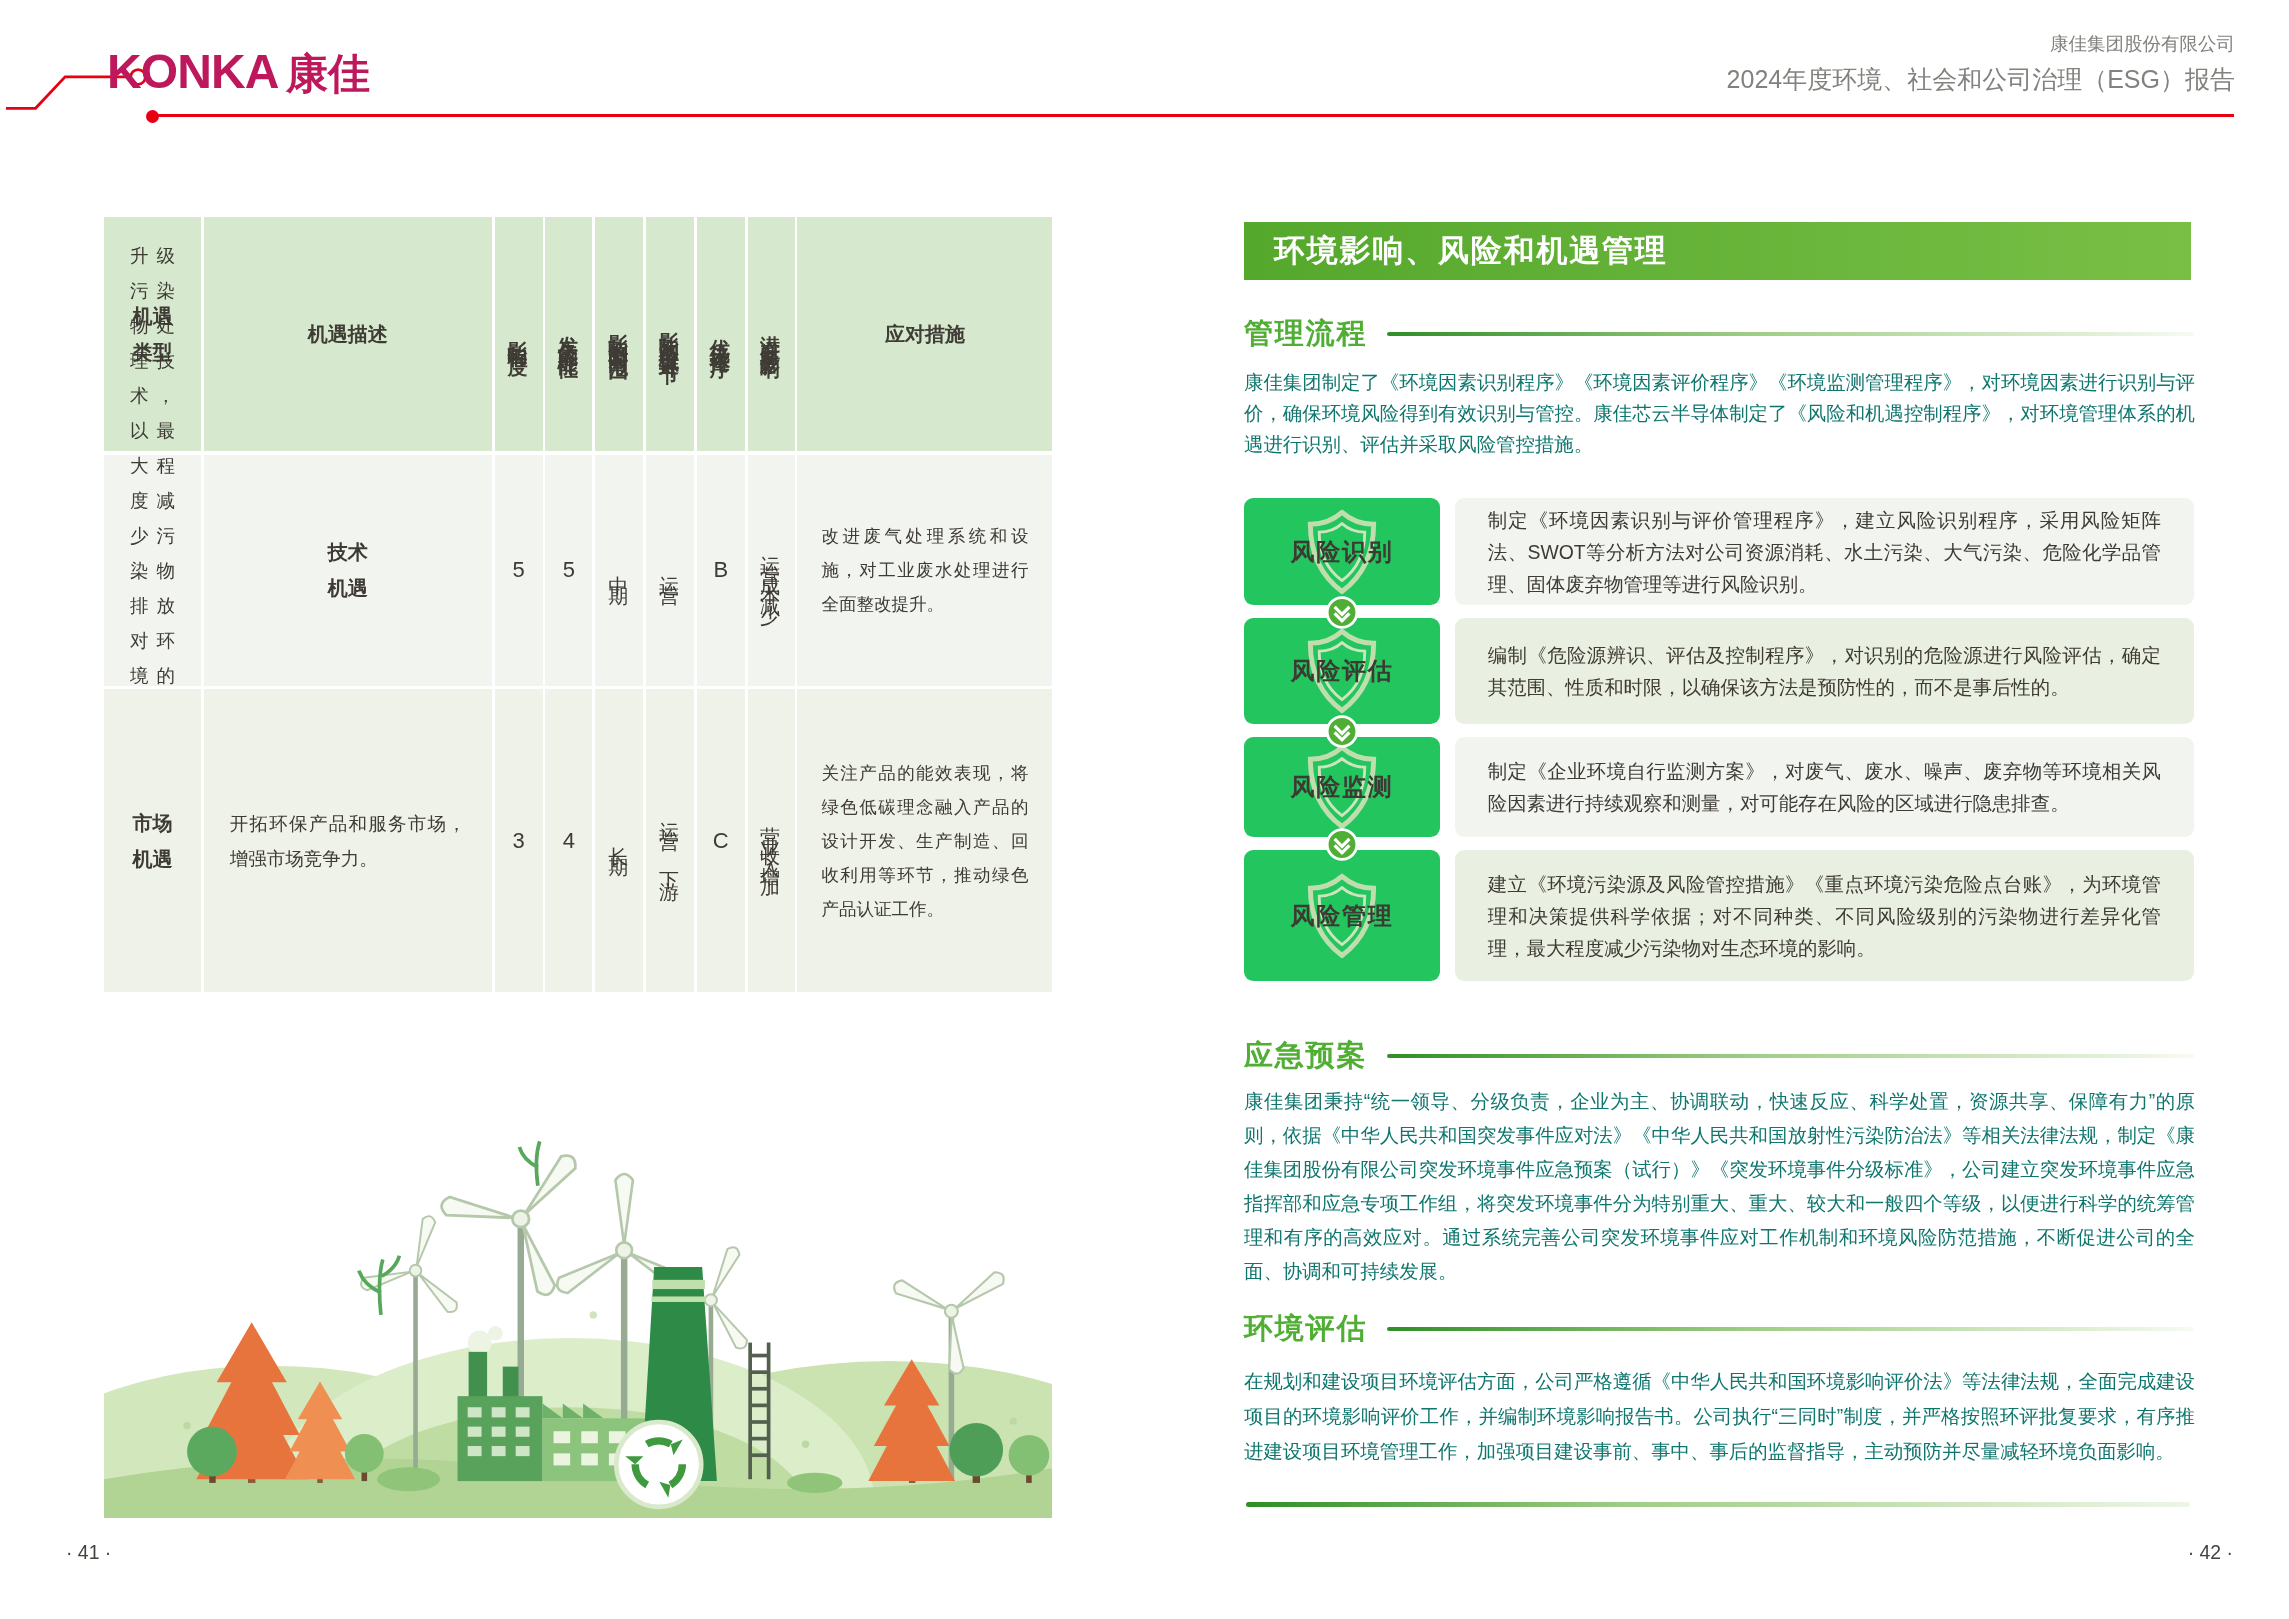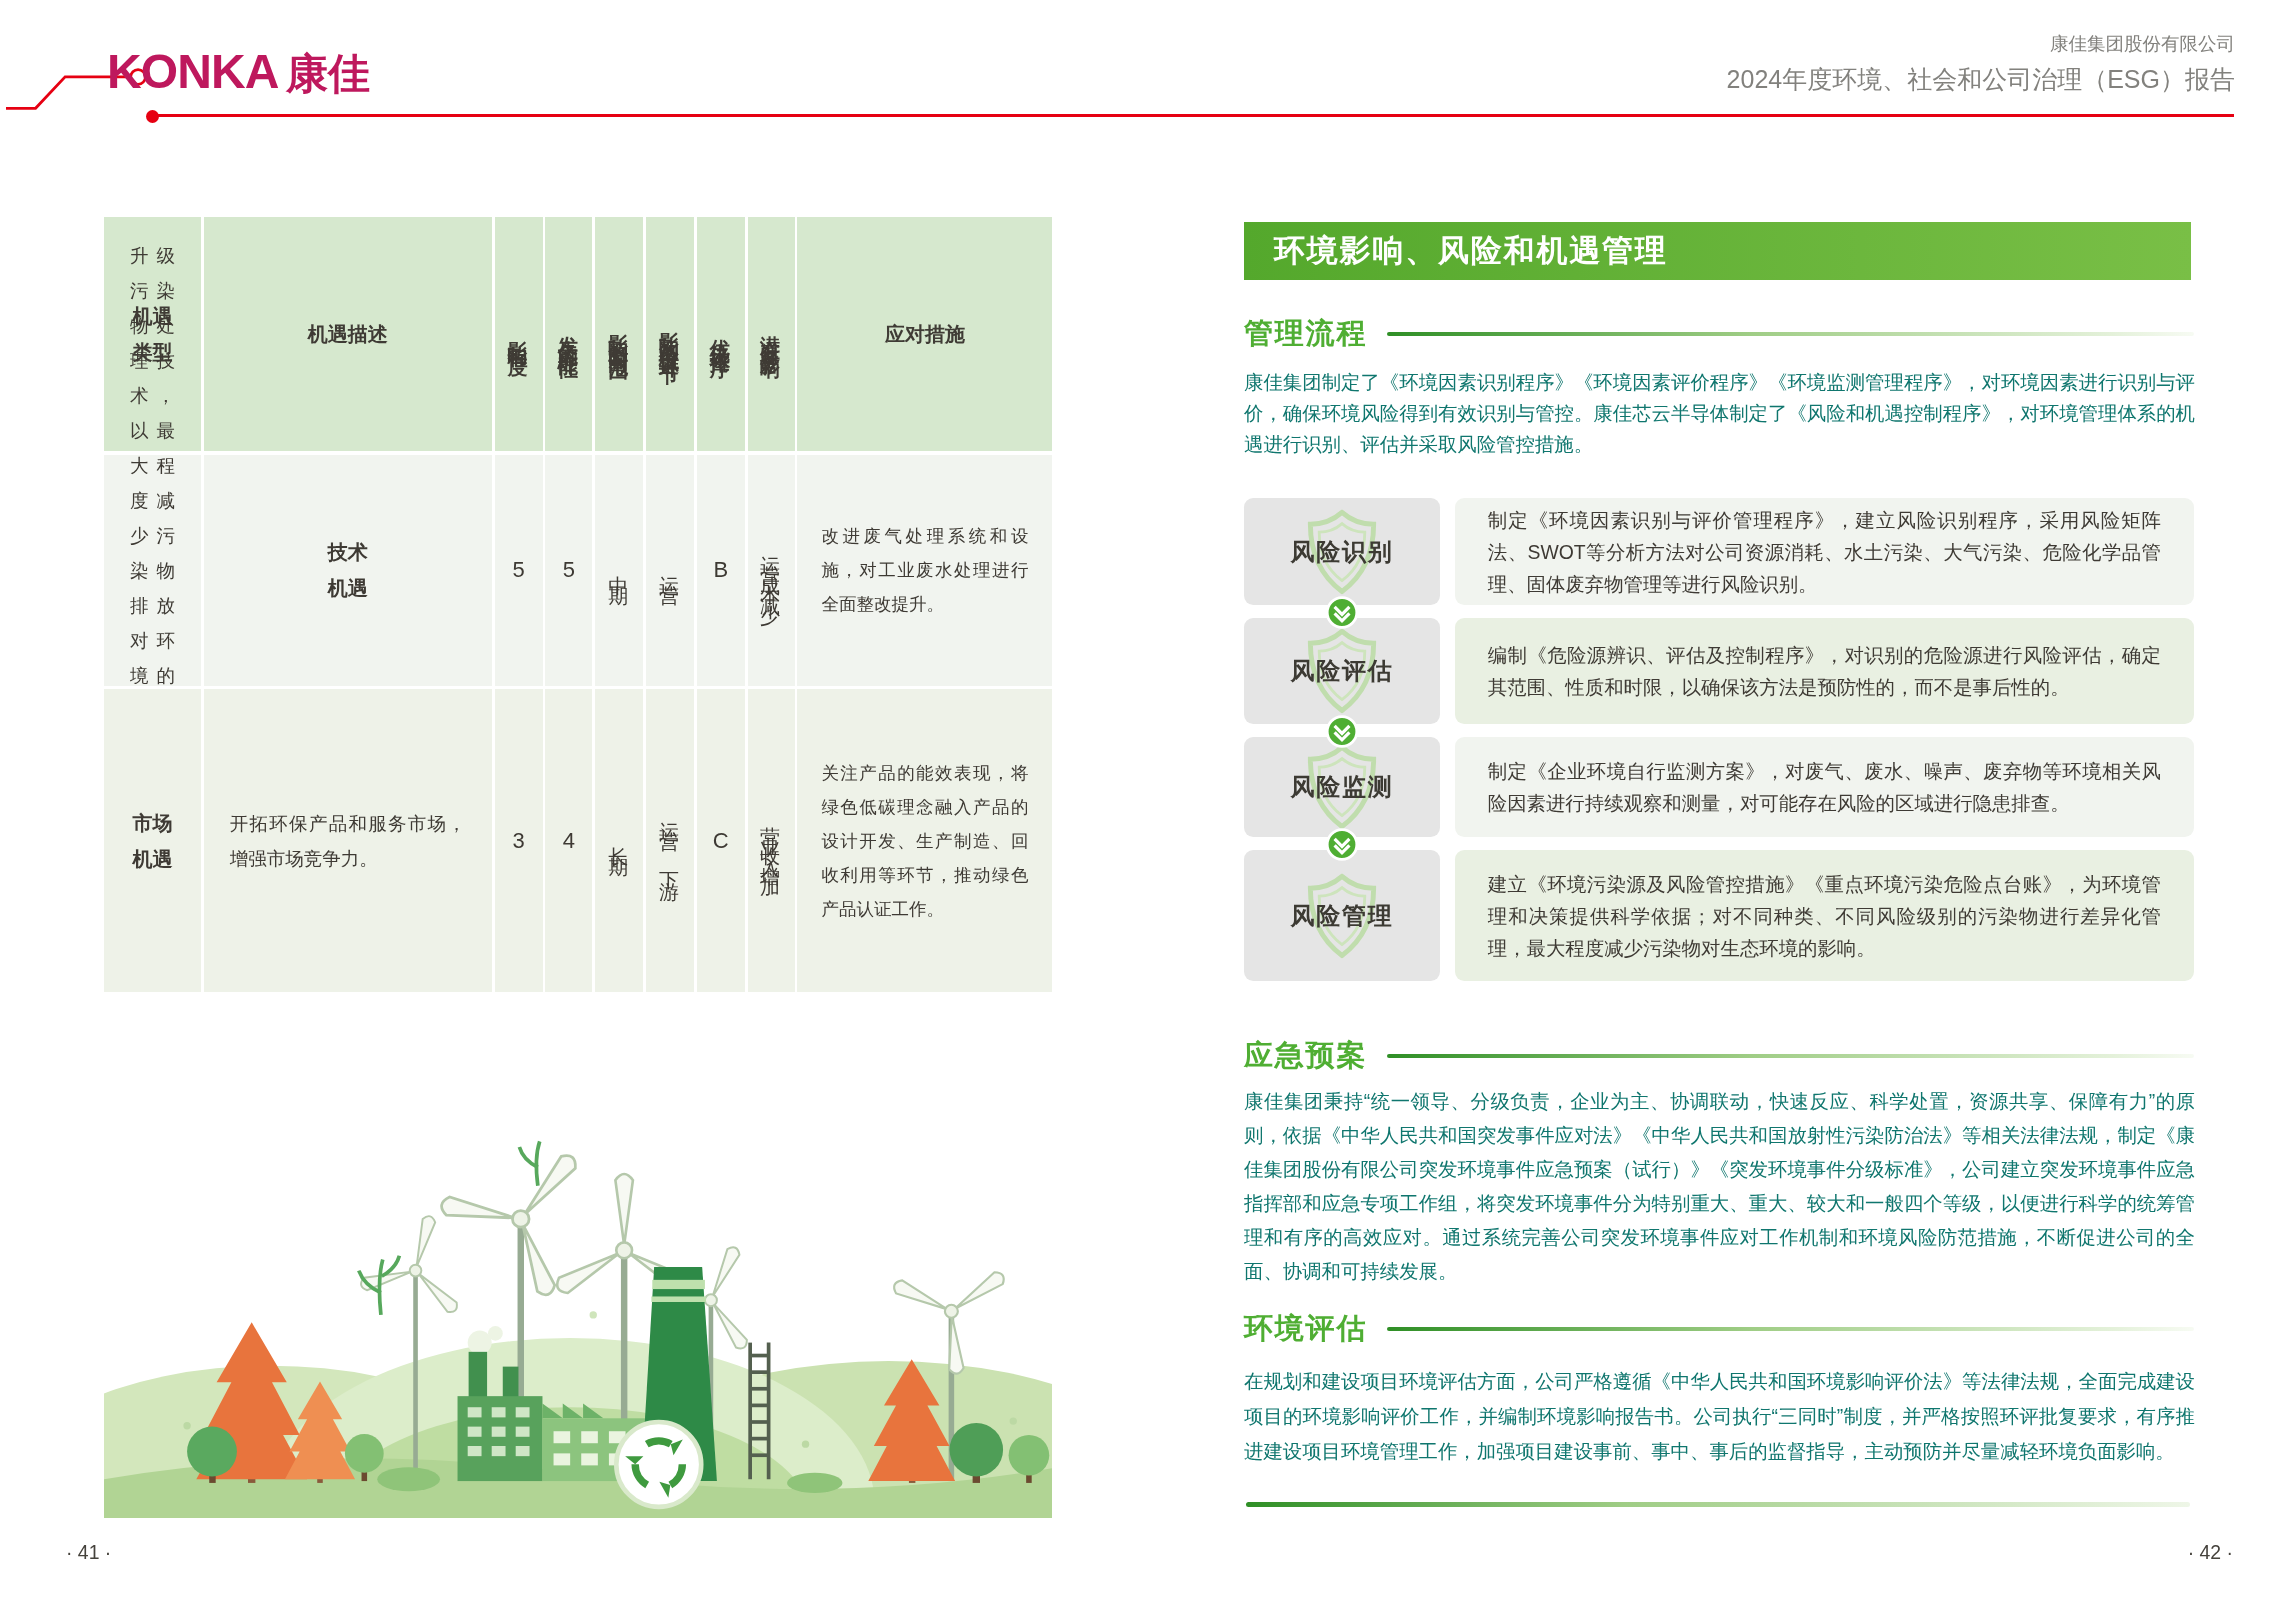--- a/index.html
+++ b/index.html
@@ -62,21 +62,21 @@
   .p-1{top:367px;line-height:31px;}
   .p-2{top:1084px;line-height:34px;}
   .p-3{top:1364px;line-height:35px;}
 
   .flow{position:absolute;left:1244px;top:498px;width:950px;}
   .flow-row{display:flex;gap:14.8px;margin-bottom:13px;}
   .flow-row:nth-of-type(1) .flow-step,.flow-row:nth-of-type(1) .flow-desc{height:107px;}
   .flow-row:nth-of-type(2) .flow-step,.flow-row:nth-of-type(2) .flow-desc{height:106px;}
   .flow-row:nth-of-type(3) .flow-step,.flow-row:nth-of-type(3) .flow-desc{height:100px;}
   .flow-row:nth-of-type(4) .flow-step,.flow-row:nth-of-type(4) .flow-desc{height:131px;}
-  .flow-step{width:196px;flex:none;background:#e5e5e5;border-radius:9.2px;position:relative;
+  .flow-step{width:196px;flex:none;background:#22c55e;border-radius:9.2px;position:relative;
              display:flex;align-items:center;justify-content:center;}
   .shield{position:absolute;left:50%;top:50%;transform:translate(-50%,-50%);}
   .step-label{position:relative;z-index:1;font-size:24px;font-weight:700;color:#3c3a33;letter-spacing:1.8px;}
   .chev{position:absolute;left:50%;bottom:-26px;transform:translateX(-50%);z-index:2;}
   .flow-desc{flex:1;border-radius:9.2px;display:flex;align-items:center;
              padding:9.2px 33px;box-sizing:border-box;}
   .flow-desc p{margin:0;font-size:19.4px;line-height:32px;text-align:justify;color:#3e3a34;}
   .bg-a{background:#f1f4ef;}
   .bg-b{background:#e9f0e2;}
 

